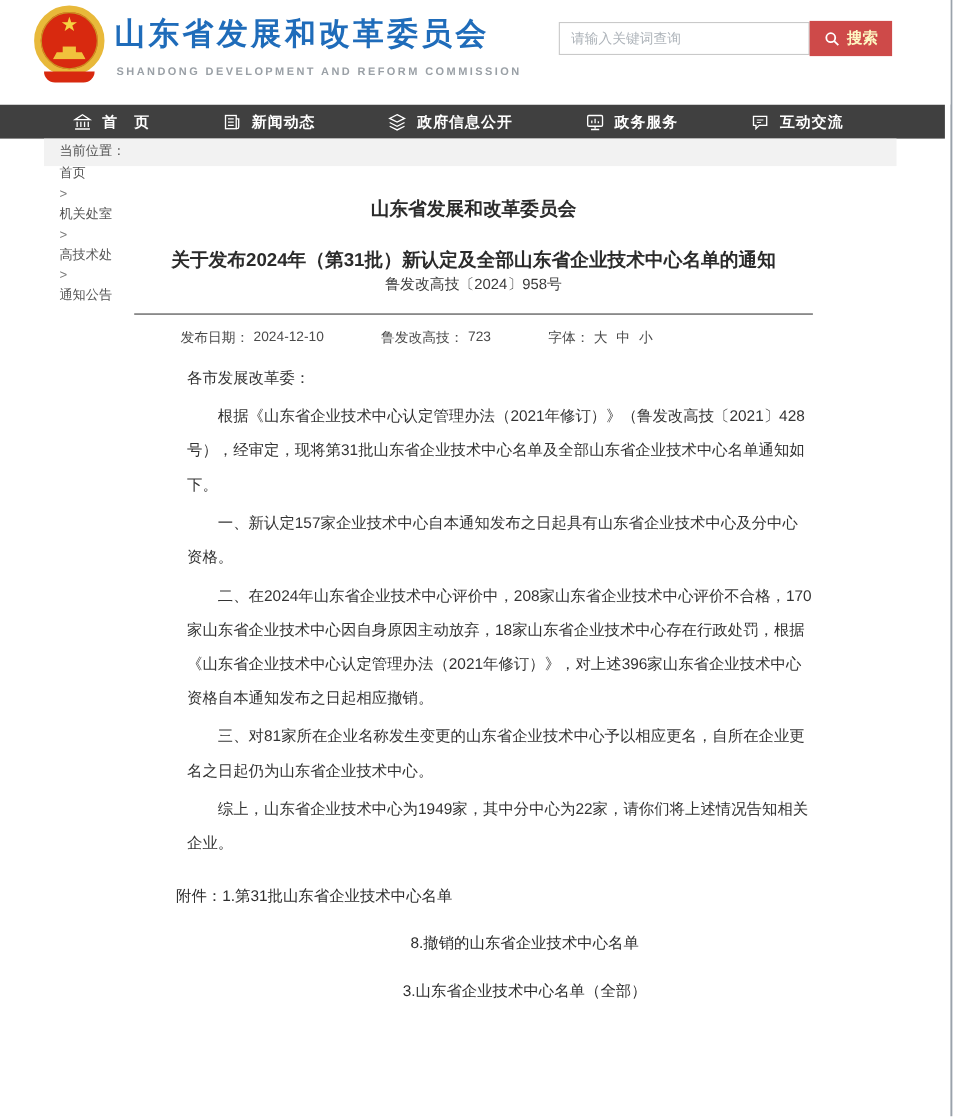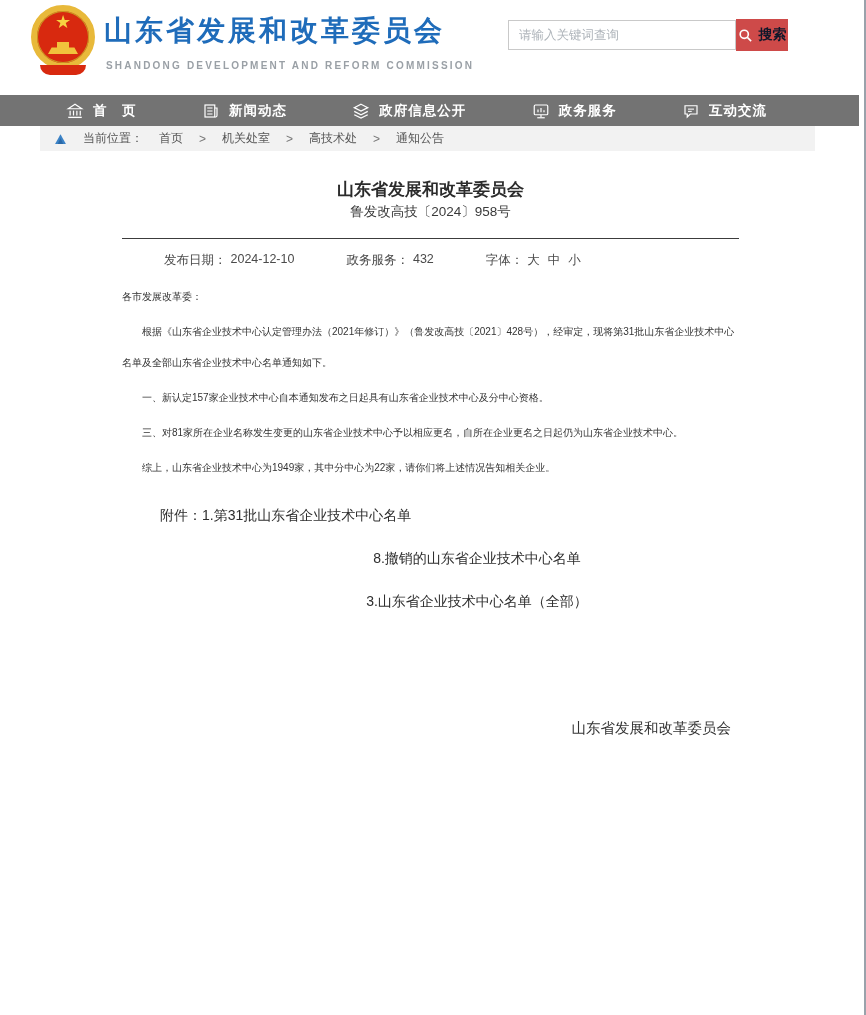--- a/index.html
+++ b/index.html
@@ -31,56 +31,56 @@
     font-size:10px; color:#9aa0a6; letter-spacing:2.2px; font-weight:bold;
   }
   .search-wrap { position:absolute; left:508px; top:19px; display:flex; align-items:center; }
   .search-input {
     width:228px; height:30px; border:1px solid #c9c9c9; background:#fff;
     font-size:12.5px; color:#333; padding:12px 10px; outline:none;
     font-family:"Liberation Sans","DejaVu Sans",sans-serif;
   }
   .search-input::placeholder { color:#aeb4ba; }
   .search-btn {
-    height:32px; width:52px; margin-left:0; border:none; cursor:pointer;
-    background:#ce4a49; color:#0f172a; font-size:14px; font-weight:bold;
+    height:32px; width:75px; margin-left:0; border:none; cursor:pointer;
+    background:#ce4a49; color:#fef9c3; font-size:14px; font-weight:bold;
     display:flex; align-items:center; justify-content:center; gap:6px;
     font-family:"Liberation Sans","DejaVu Sans",sans-serif;
   }
 
   
   .navbar {
-    height:31px; width:859px; background:#737373;
+    height:31px; width:859px; background:#404040;
     display:flex; align-items:center; justify-content:space-between;
     padding:0 92px 0 66px;
   }
   .nav-item { display:flex; align-items:center; gap:9px; color:#fff; font-size:13.5px; font-weight:bold; cursor:pointer; letter-spacing:1px; }
   .nav-item svg { display:block; }
 
   
   .breadcrumb {
     margin-left:40px; width:775px; height:25px; background:#f2f2f2;
-    display:flex; align-items:center; font-size:12px; color:#555;
-    padding-left:14px; gap:16px;
+    display:flex; align-items:flex-start; font-size:12px; color:#555;
+    padding-left:14px; gap:3px;flex-direction:column;
   }
   .breadcrumb .crumb { cursor:pointer; }
   .breadcrumb .sep { color:#777; }
 
   
   .article { margin:27px 0 0 122px; width:617px; }
   .doc-title-1 { text-align:center; font-size:17px; font-weight:bold; color:#2b2b2b; }
   .doc-title-2 { text-align:center; font-size:17px; font-weight:bold; color:#2b2b2b; margin-top:24px; }
   .doc-number  { text-align:center; font-size:13.5px; color:#3a3a3a; margin-top:2px; }
   .divider { border:none; border-top:1px solid #3c3c3c; margin-top:17px; }
   .meta-row { display:flex; align-items:center; font-size:12.5px; color:#4a4a4a; margin-top:13px; padding-left:42px; }
   .meta-item { margin-right:52px; display:flex; gap:4px;text-align:center; }
   .font-sizes { display:flex; gap:8px; }
   .font-size-opt { cursor:pointer; }
 
-  .body-text { margin-top:12px; font-size:10px; color:#333; }
+  .body-text { margin-top:12px; font-size:14px; color:#333;margin-left:48px; }
   .body-text p { line-height:31px; margin-bottom:4px; }
   .body-text p.indent { text-indent:2em; }
 
   .attachments { margin-top:24px; font-size:14px; color:#2e2e2e;text-align:center; }
   .attach-row1 { display:flex; margin-left:38px; }
   .attach-label { white-space:nowrap; }
   .attach-link { cursor:pointer; color:#2e2e2e; text-decoration:none; }
   .attach-item-2, .attach-item-3 { margin-left:93px; margin-top:25px; }
 
   .signature { text-align:right; font-size:14.5px; color:#333; }
@@ -173,46 +173,48 @@
     <span class="sep">&gt;</span>
     <span class="crumb">机关处室</span>
     <span class="sep">&gt;</span>
     <span class="crumb">高技术处</span>
     <span class="sep">&gt;</span>
     <span class="crumb">通知公告</span>
   </div>
 
   <div class="article">
     <div class="doc-title-1">山东省发展和改革委员会</div>
+    <div class="doc-title-2">关于发布2024年（第31批）新认定及全部山东省企业技术中心名单的通知</div>
     <div class="doc-number">鲁发改高技〔2024〕958号</div>
     <hr class="divider">
 
     <div class="meta-row">
       <span class="meta-item">
         <span>发布日期：</span>
         <span>2024-12-10</span>
       </span>
       <span class="meta-item">
-        <span>政务服务：</span>
-        <span>432</span>
+        <span>鲁发改高技：</span>
+        <span>723</span>
       </span>
       <span class="meta-item">
         <span>字体：</span>
         <span class="font-sizes">
           <span class="font-size-opt">大</span>
           <span class="font-size-opt">中</span>
           <span class="font-size-opt">小</span>
         </span>
       </span>
     </div>
 
     <div class="body-text">
       <p>各市发展改革委：</p>
       <p class="indent">根据《山东省企业技术中心认定管理办法（2021年修订）》（鲁发改高技〔2021〕428号），经审定，现将第31批山东省企业技术中心名单及全部山东省企业技术中心名单通知如下。</p>
       <p class="indent">一、新认定157家企业技术中心自本通知发布之日起具有山东省企业技术中心及分中心资格。</p>
+      <p class="indent">二、在2024年山东省企业技术中心评价中，208家山东省企业技术中心评价不合格，170家山东省企业技术中心因自身原因主动放弃，18家山东省企业技术中心存在行政处罚，根据《山东省企业技术中心认定管理办法（2021年修订）》，对上述396家山东省企业技术中心资格自本通知发布之日起相应撤销。</p>
       <p class="indent">三、对81家所在企业名称发生变更的山东省企业技术中心予以相应更名，自所在企业更名之日起仍为山东省企业技术中心。</p>
       <p class="indent">综上，山东省企业技术中心为1949家，其中分中心为22家，请你们将上述情况告知相关企业。</p>
     </div>
 
     <div class="attachments">
       <div class="attach-row1">
         <span class="attach-label">附件：</span>
         <a class="attach-link">1.第31批山东省企业技术中心名单</a>
       </div>
       <div class="attach-item-2">

